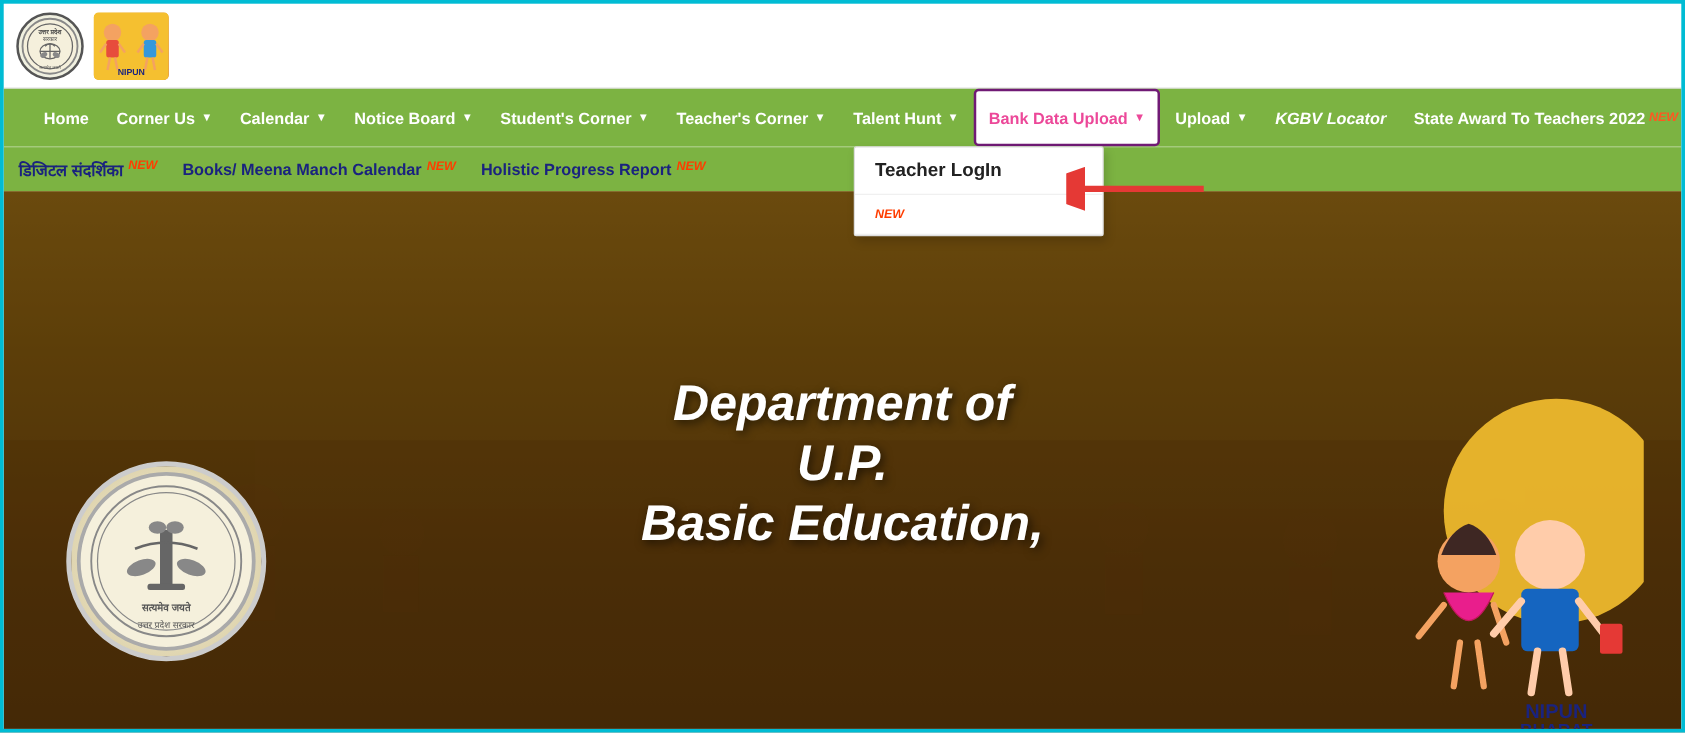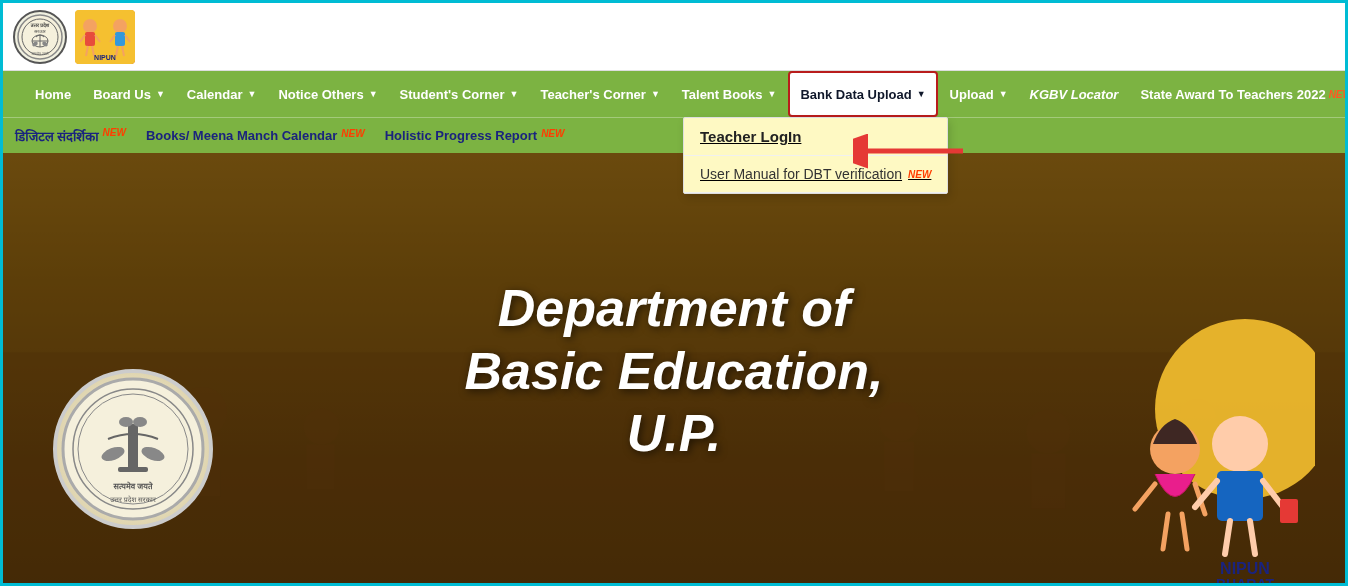--- a/index.html
+++ b/index.html
@@ -57,22 +57,22 @@
       cursor: pointer;
       white-space: nowrap;
       display: flex;
       align-items: center;
       gap: 3px;
       border-radius: 3px;
       height: 100%;
     }
     .nav-item.active-dropdown {
       background: #fff;
-      color: #0f172a;
-      border: 2px solid #b91c1c;
+      color: #ec4899;
+      border: 2px solid #701a75;
       border-radius: 4px;
     }
     .nav-item .caret {
       font-size: 9px;
       margin-left: 2px;
     }
     .nav-item.kgbv { color: #fff; font-style: italic; }
     .nav-item.state-award { color: #fff; }
 
     
@@ -102,27 +102,26 @@
       font-weight: 900;
       text-transform: uppercase;
       font-style: italic;
     }
 
     
     .dropdown-menu {
       position: absolute;
       top: 46px;
       left: 680px;
-      background: #fef9c3;
+      background: #ffffff;
       border: 1px solid #ddd;
       border-radius: 2px;
       z-index: 100;
       min-width: 200px;
       box-shadow: 2px 4px 8px rgba(0,0,0,0.15);
-      text-decoration: underline;
     }
     .dropdown-item {
       padding: 10px 16px;
       font-size: 14px;
       color: #333;
       cursor: pointer;
       border-bottom: 1px solid #f0f0f0;
       font-weight: 500;
       display: flex;
       align-items: center;
@@ -153,21 +152,21 @@
       inset: 0;
       background: rgba(80,50,10,0.55);
     }
     .hero-content {
       position: relative;
       z-index: 2;
       text-align: center;
       color: #fff;
     }
     .hero-title {
-      font-size: 52px;
+      font-size: 40px;
       font-weight: 900;
       line-height: 1.2;
       text-shadow: 2px 2px 8px rgba(0,0,0,0.6);
       font-style: italic;
     }
 
     
     .hero-seal {
       position: absolute;
       left: 50px;
@@ -260,41 +259,41 @@
       </svg>
     </div>
   </div>
 </div>
 
 <div class="navbar">
   <div class="nav-item">
     <span>Home</span>
   </div>
   <div class="nav-item">
-    <span>Board Us</span>
+    <span>Corner Us</span>
     <span class="caret">▼</span>
   </div>
   <div class="nav-item">
     <span>Calendar</span>
     <span class="caret">▼</span>
   </div>
   <div class="nav-item">
-    <span>Notice Others</span>
+    <span>Notice Board</span>
     <span class="caret">▼</span>
   </div>
   <div class="nav-item">
     <span>Student's Corner</span>
     <span class="caret">▼</span>
   </div>
   <div class="nav-item">
     <span>Teacher's Corner</span>
     <span class="caret">▼</span>
   </div>
   <div class="nav-item">
-    <span>Talent Books</span>
+    <span>Talent Hunt</span>
     <span class="caret">▼</span>
   </div>
   <div class="nav-item active-dropdown">
     <span>Bank Data Upload</span>
     <span class="caret">▼</span>
   </div>
   <div class="nav-item">
     <span>Upload</span>
     <span class="caret">▼</span>
   </div>
@@ -304,21 +303,20 @@
   <div class="nav-item state-award">
     <span>State Award To Teachers 2022</span>
     <span class="state-award-new">NEW</span>
   </div>
 
   <div class="dropdown-menu">
     <div class="dropdown-item bold-item">
       <span>Teacher LogIn</span>
     </div>
     <div class="dropdown-item">
-      <span>User Manual for DBT verification</span>
       <span class="new-badge"> NEW</span>
     </div>
   </div>
 
   <div class="red-arrow">
     <svg width="120" height="40" viewBox="0 0 120 40">
       <defs>
         <marker id="arrowhead" markerWidth="10" markerHeight="7" refX="0" refY="3.5" orient="auto">
           <polygon points="0 0, 10 3.5, 0 7" fill="#e53935"></polygon>
         </marker>
@@ -385,22 +383,22 @@
         <path d="M50,65 Q75,55 100,65" fill="none" stroke="#666" stroke-width="2"></path>
         <text x="75" y="115" text-anchor="middle" font-size="8" fill="#555" font-weight="bold">सत्यमेव जयते</text>
         <text x="75" y="128" text-anchor="middle" font-size="7" fill="#555">उत्तर प्रदेश सरकार</text>
       </svg>
     </div>
   </div>
 
   <div class="hero-content">
     <div class="hero-title">
       <div>Department of</div>
+      <div>U.P.</div>
       <div>Basic Education,</div>
-      <div>U.P.</div>
     </div>
   </div>
 
   <div class="hero-mascot">
     <svg width="220" height="300" viewBox="0 0 220 300">
 
       <circle cx="150" cy="120" r="90" fill="#f5c030" opacity="0.9"></circle>
 
       <circle cx="80" cy="160" r="25" fill="#f4a261"></circle>
       <path d="M60,185 Q80,230 100,185" fill="#e91e8c" stroke="#c2185b" stroke-width="1"></path>

